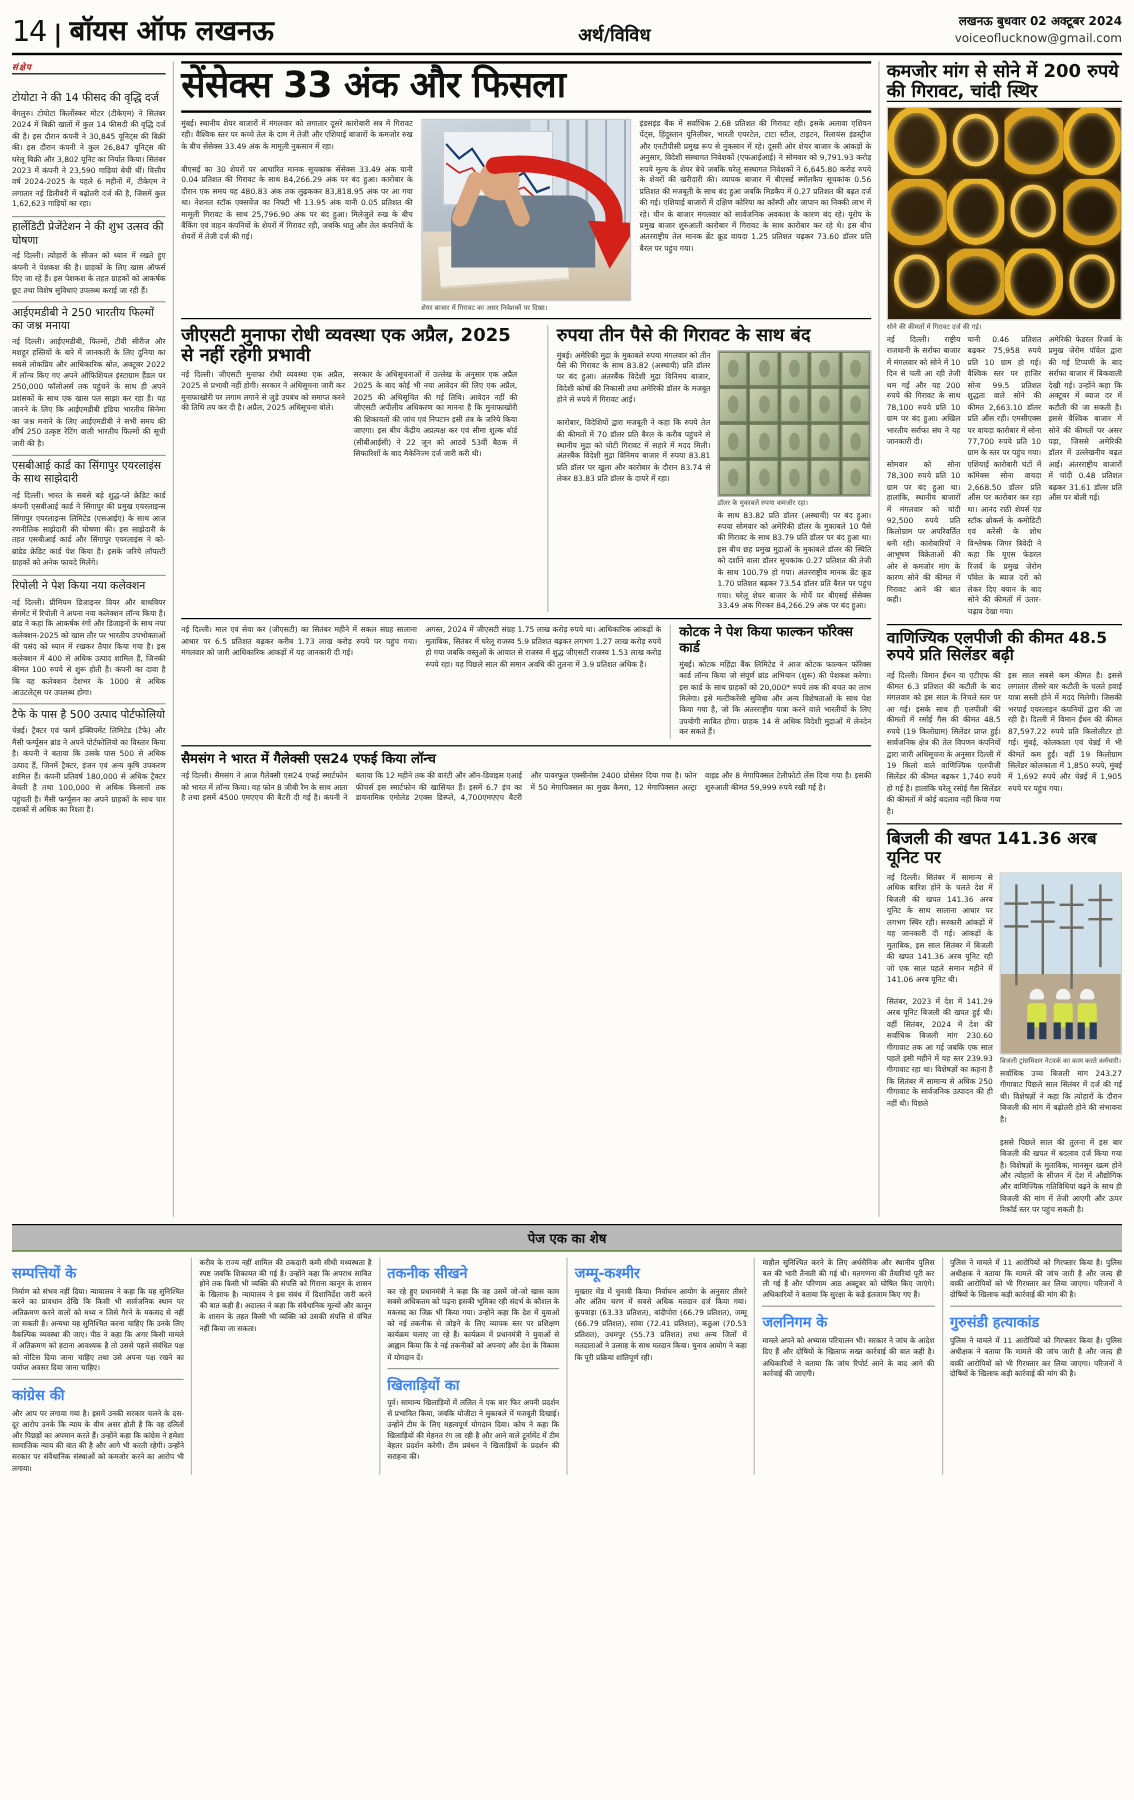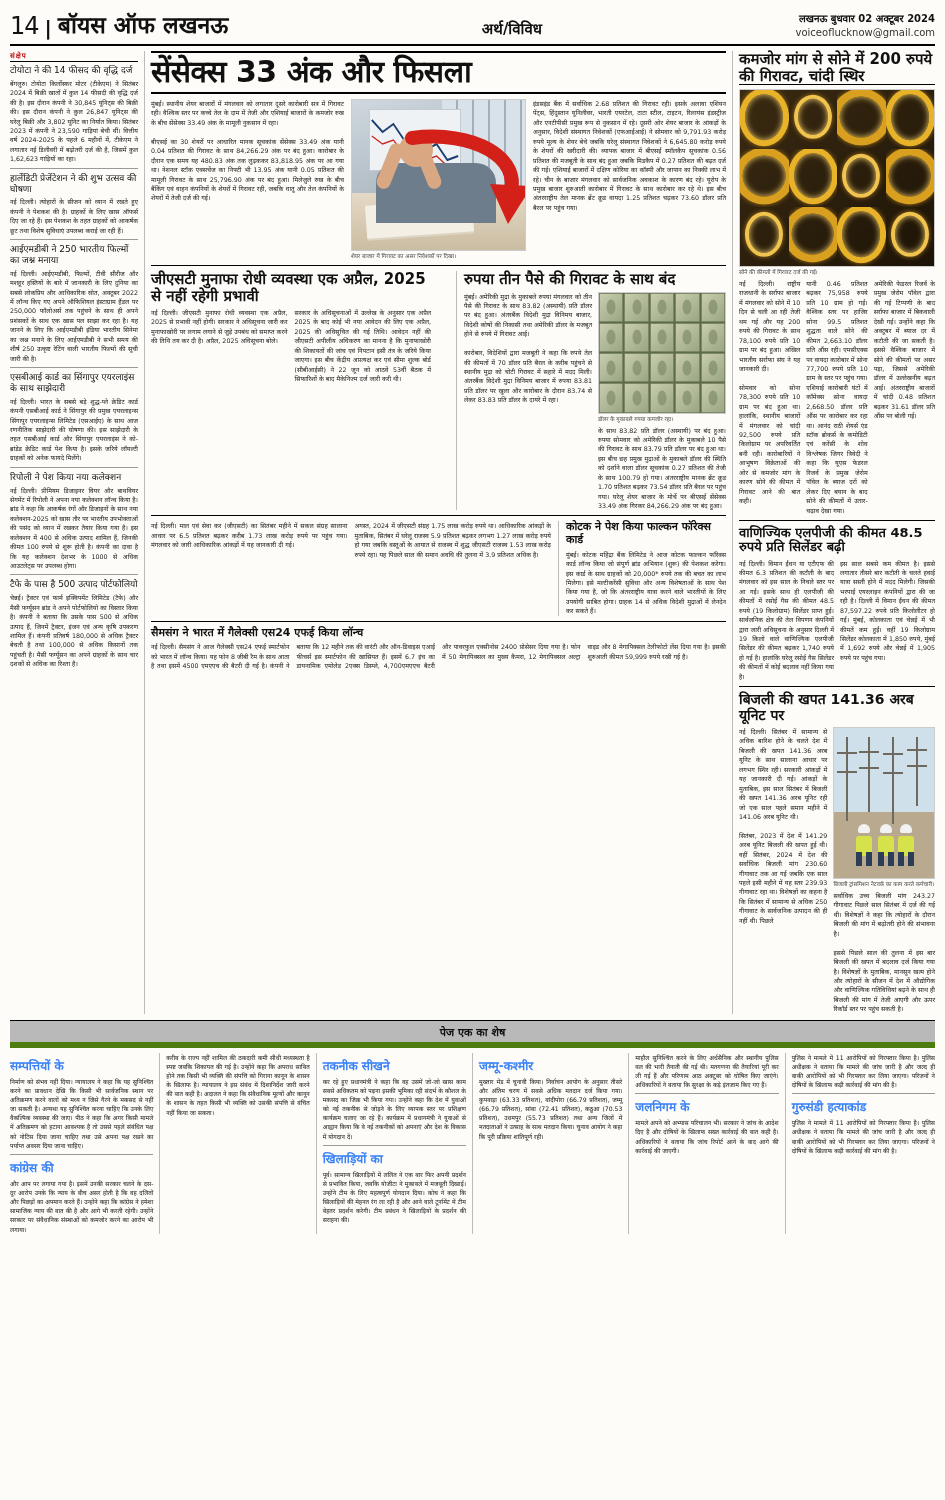--- a/index.html
+++ b/index.html
@@ -24,21 +24,21 @@
 
   
   .body-grid{display:flex;gap:6px;margin-top:5px;}
   .col-left{width:128px;flex:none;}
   .col-main{flex:1;}
   .col-right{width:196px;flex:none;}
 
   .vrule{border-left:1px solid #bbb;}
 
   
-  .kicker{font-size:7px;font-weight:bold;color:#b11;letter-spacing:1px;border-bottom:1px solid #000;padding-bottom:1px;margin-bottom:3px;}
+  .kicker{font-size:7px;font-weight:bold;color:#b11;letter-spacing:1px;border-bottom:1px solid #000;padding-bottom:1px;margin-bottom:15px;font-style:italic;}
   h2.hl{font-weight:bold;line-height:1.12;margin:0 0 4px 0;}
   .lead-hl{font-size:13px;}
   .body-text{font-size:6.3px;line-height:1.5;text-align:justify;color:#1a1a1a;}
   .cols4{column-count:4;column-gap:7px;}
   .rule{border-top:1px solid #000;margin:5px 0;}
   .thinrule{border-top:1px solid #999;margin:4px 0;}
 
   
   .hero-head{font-size:30px;font-weight:bold;line-height:1;letter-spacing:-0.5px;border-bottom:2px solid #000;border-top:2px solid #000;padding:4px 0 5px 0;margin-bottom:5px;}
   .hero-row{display:flex;gap:7px;}
@@ -84,21 +84,21 @@
   .tower::before,.tower::after{content:"";position:absolute;left:-9px;width:20px;height:2px;background:#6e6a60;}
   .tower::before{top:18%;}
   .tower::after{top:40%;}
   .worker{position:absolute;bottom:8%;width:16px;height:42px;}
   .worker .vest{position:absolute;top:12px;width:16px;height:20px;background:#d6e24a;border-radius:3px;}
   .worker .helm{position:absolute;top:0;left:2px;width:12px;height:9px;background:#f2f2f2;border-radius:6px 6px 2px 2px;}
   .worker .leg{position:absolute;bottom:0;width:6px;height:14px;background:#2c3d57;}
   .worker .leg.r{right:0;}
 
   
-  .banner{background:#b9b9b9;color:#111;text-align:center;font-weight:bold;font-size:11px;padding:3px 0;margin:6px 0 5px 0;border-top:1px solid #000;border-bottom:6px solid #4d7c0f;}
+  .banner{background:#b9b9b9;color:#111;text-align:center;font-weight:bold;font-size:11px;padding:3px 0;margin:6px 0 5px 0;border-top:1px solid #000;border-bottom:1px solid #4d7c0f;}
 
   .sub-head{font-size:11px;font-weight:bold;line-height:1.15;margin:0 0 3px 0;}
   .sub-head-sm{font-size:9px;font-weight:normal;line-height:1.2;margin:0 0 3px 0;}
   .mid-head{font-size:15px;font-weight:bold;line-height:1.1;margin:0 0 4px 0;}
   .big-head{font-size:19px;font-weight:bold;line-height:1.08;margin:0 0 4px 0;}
   .sec-title{font-size:12px;font-weight:bold;margin:4px 0 3px 0;}
   .sec-title-red{color:#3b82f6;}
   .tiny{font-size:6.1px;line-height:1.5;text-align:justify;}
 </style>
 </head>

